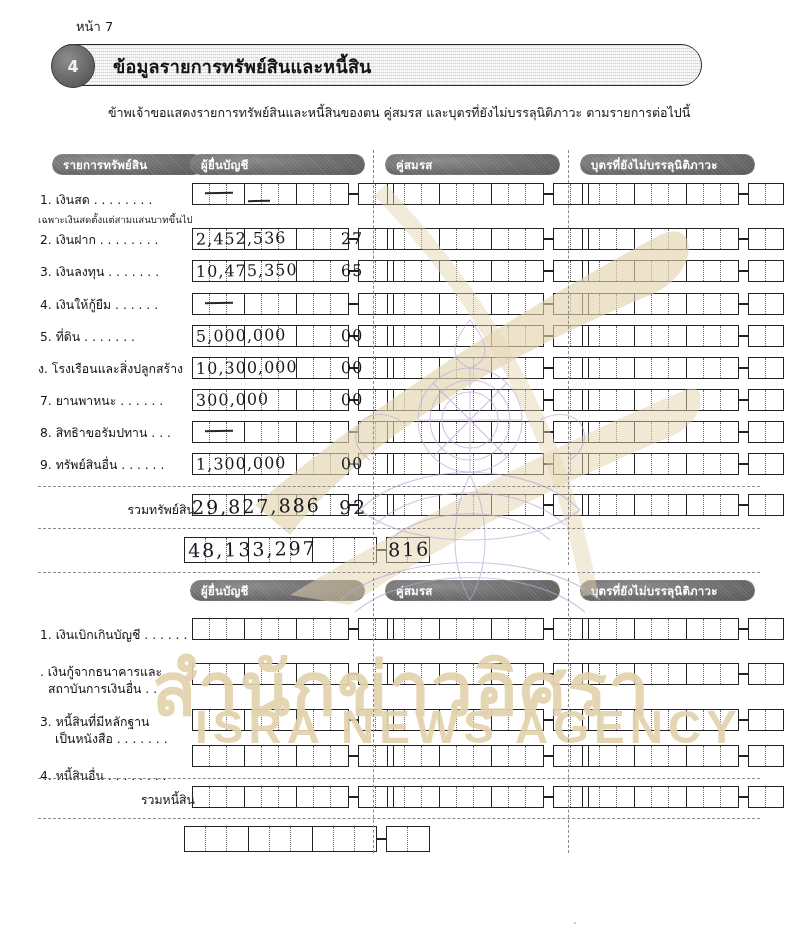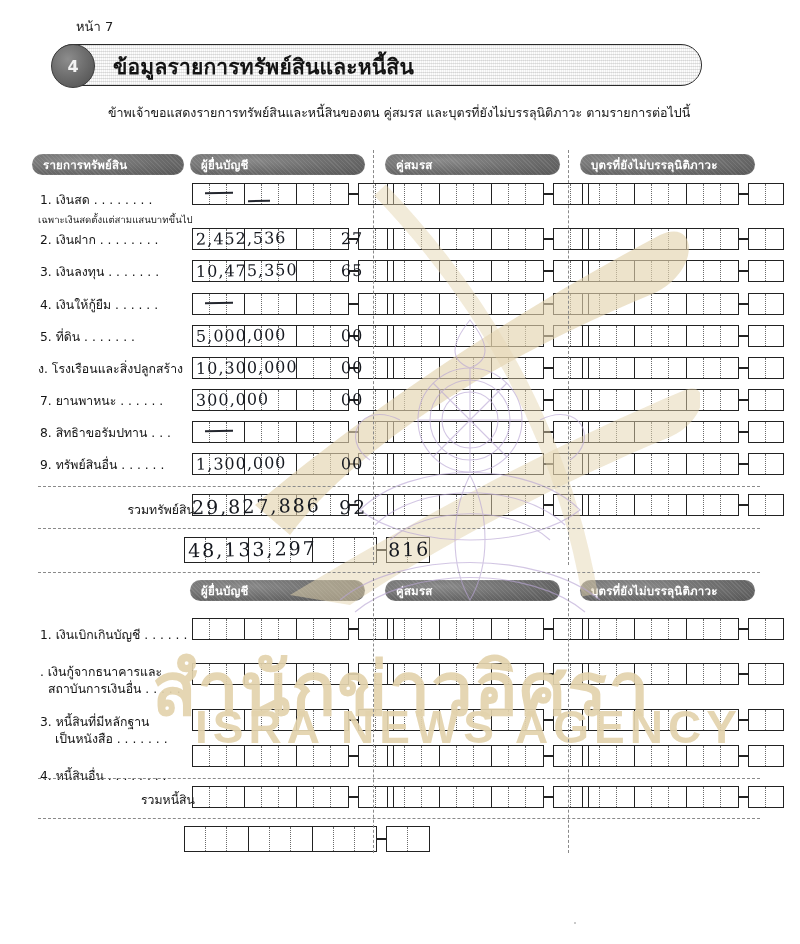--- a/index.html
+++ b/index.html
@@ -47,21 +47,21 @@
   .sechead-badge{
     position:absolute;left:-2px;top:-1px;width:44px;height:44px;border-radius:50%;
     background:radial-gradient(circle at 38% 34%,#8d8d8d 0%,#6e6e6e 46%,#4c4c4c 100%);
     border:1.4px solid #3a3a3a;
     color:#f2f2f2;font-size:16px;font-weight:700;
     display:flex;align-items:center;justify-content:center;
     box-sizing:border-box;
   }
   .sechead-title{
     position:absolute;left:60px;top:0;height:42px;display:flex;align-items:center;
-    font-size:21px;font-weight:700;color:#141414;letter-spacing:.2px;
+    font-size:18px;font-weight:700;color:#141414;letter-spacing:.2px;
   }
   .intro{
     position:absolute;left:108px;top:103px;font-size:12.5px;color:#171717;z-index:5;
     white-space:nowrap;
   }
   .pill{
     position:absolute;height:21px;border-radius:11px;
     background:radial-gradient(ellipse at 30% 30%,#8a8a8a 0%,#6b6b6b 55%,#555 100%);
     color:#fff;font-size:11.5px;font-weight:700;
     display:flex;align-items:center;padding-left:11px;
@@ -148,21 +148,21 @@
   <div class="pageno">หน้า 7</div>
 
   <div class="sechead">
     <div class="sechead-noise"></div>
     <div class="sechead-badge">4</div>
     <div class="sechead-title">ข้อมูลรายการทรัพย์สินและหนี้สิน</div>
   </div>
 
   <div class="intro">ข้าพเจ้าขอแสดงรายการทรัพย์สินและหนี้สินของตน  คู่สมรส  และบุตรที่ยังไม่บรรลุนิติภาวะ  ตามรายการต่อไปนี้</div>
 
-  <div class="pill" style="left:32px;top:154px;width:152px;">รายการทรัพย์สิน</div>
+  <div class="pill" style="left:52px;top:154px;width:152px;">รายการทรัพย์สิน</div>
   <div class="pill" style="left:190px;top:154px;width:175px;">ผู้ยื่นบัญชี</div>
   <div class="pill" style="left:385px;top:154px;width:175px;">คู่สมรส</div>
   <div class="pill" style="left:580px;top:154px;width:175px;">บุตรที่ยังไม่บรรลุนิติภาวะ</div>
 
   <div class="vsep" style="left:373px;top:150px;height:415px;"></div>
   <div class="vsep" style="left:568px;top:150px;height:415px;"></div>
 
   <div class="rowlabel lead" style="left:40px;top:190px;">
     <span>1.</span>
     <span>เงินสด</span>

